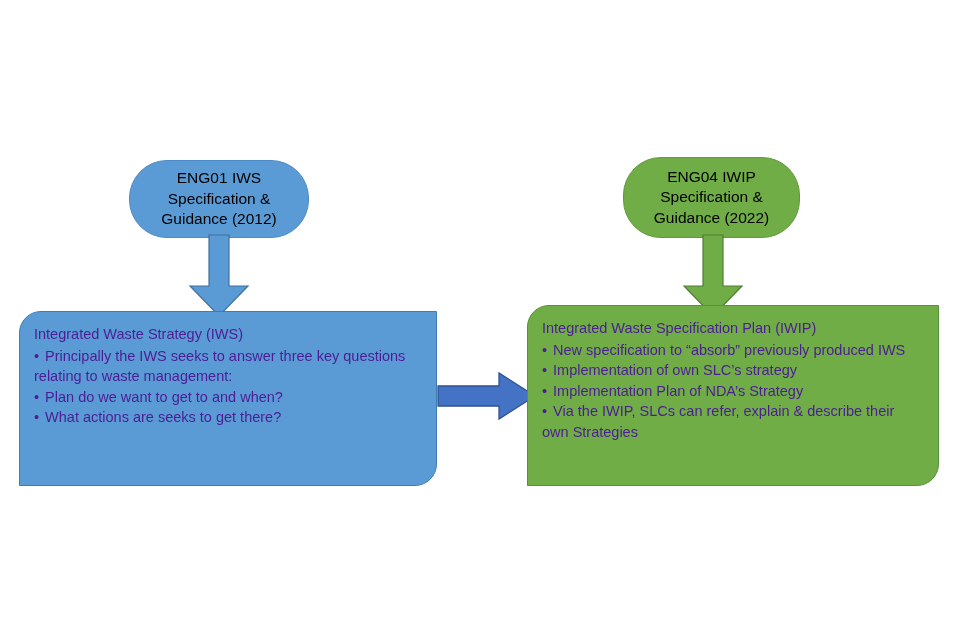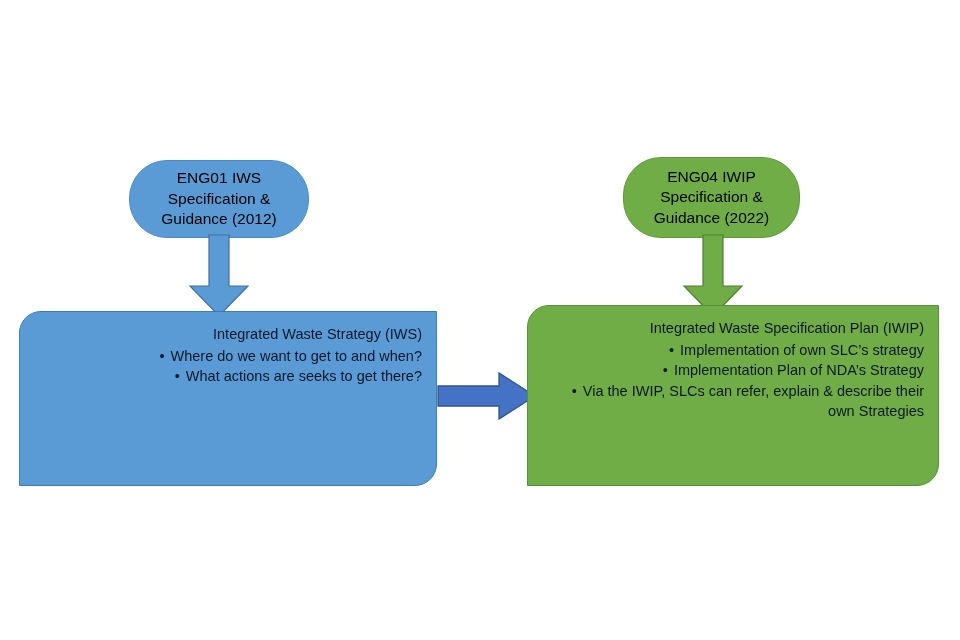--- a/index.html
+++ b/index.html
@@ -48,24 +48,24 @@
     padding: 0 10px;
   }
 
   #pill-left  { left: 129px; top: 160px; width: 180px; height: 78px; }
   #pill-right { left: 623px; top: 157px; width: 177px; height: 81px; align-items: center; }
 
   
   .contentbox {
     position: absolute;
     box-sizing: border-box;
-    color: #0f172a;
+    color: #4c1d95;
     font-size: 14.5px;
     line-height: 1.42;
-    text-align: right;
+    text-align: left;
     padding: 12px 14px 10px 14px;
     border-radius: 22px 0 22px 0;
   }
   .contentbox-blue {
     background: #5B9BD5;
     border: 1px solid #3F7CB5;
   }
   .contentbox-green {
     background: #70AD47;
     border: 1px solid #57913A;
@@ -132,31 +132,37 @@
   <div class="arrow" id="arrow-right-blue">
     <svg width="100" height="50" viewBox="0 0 100 50" xmlns="http://www.w3.org/2000/svg">
       <polygon points="1,15 62,15 62,2 98,25 62,48 62,35 1,35" fill="#4472C4" stroke="#2F528F" stroke-width="1.3" stroke-linejoin="miter"></polygon>
     </svg>
   </div>
 
   <div class="contentbox contentbox-blue" id="box-left">
     <span class="box-title">Integrated  Waste Strategy (IWS)</span>
     <ul class="bullet-list">
       <li>
-        <span class="bullet-dot">•</span><span>Where do we want to get to and when?</span>
+        <span class="bullet-dot">•</span><span>Principally the IWS seeks to  answer three key questions  relating to waste management:</span>
+      </li>
+      <li>
+        <span class="bullet-dot">•</span><span>Plan do we want to get to and when?</span>
       </li>
       <li>
         <span class="bullet-dot">•</span><span>What actions are seeks to get there?</span>
       </li>
     </ul>
   </div>
 
   <div class="contentbox contentbox-green" id="box-right">
     <span class="box-title">Integrated  Waste Specification Plan (IWIP)</span>
     <ul class="bullet-list">
+      <li>
+        <span class="bullet-dot">•</span><span>New specification to “absorb” previously produced IWS</span>
+      </li>
       <li>
         <span class="bullet-dot">•</span><span>Implementation of own SLC’s strategy</span>
       </li>
       <li>
         <span class="bullet-dot">•</span><span>Implementation Plan of NDA’s Strategy</span>
       </li>
       <li>
         <span class="bullet-dot">•</span><span>Via the IWIP, SLCs can refer, explain  &amp; describe their own Strategies</span>
       </li>
     </ul>

